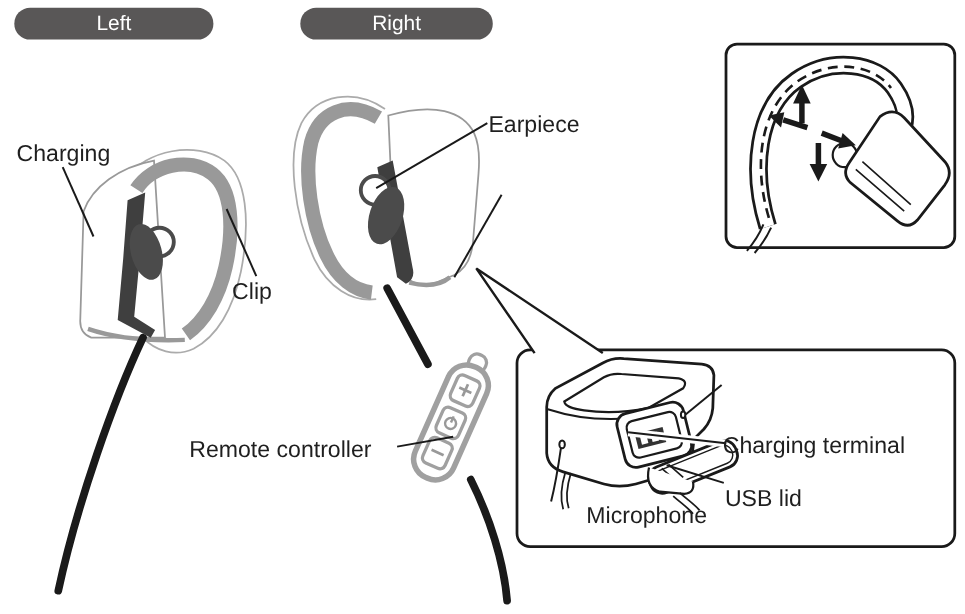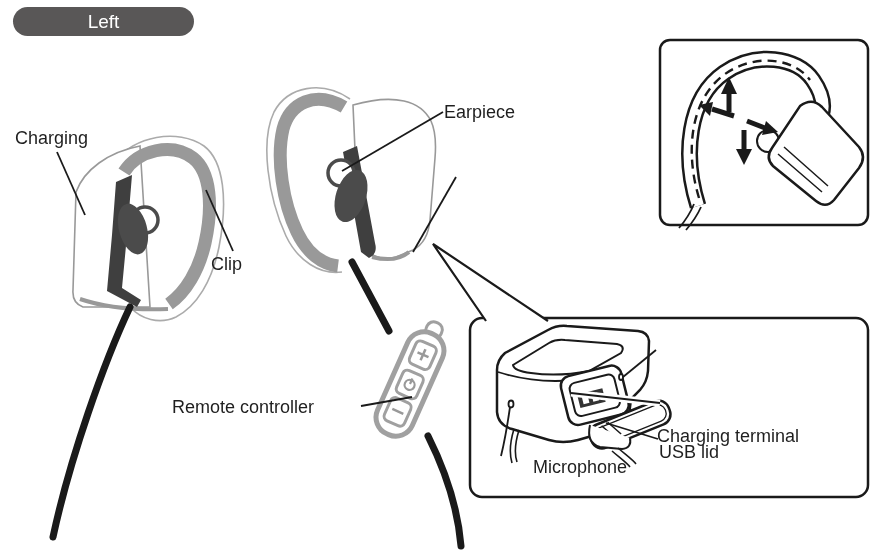--- a/index.html
+++ b/index.html
@@ -3,28 +3,28 @@
 <meta charset="utf-8">
 <style>
   html,body{margin:0;padding:0;background:#fff;}
   .stage{position:relative;width:877px;height:558px;background:#ffffff;overflow:hidden;
          font-family:"Liberation Sans",sans-serif;color:#1f1f1f;padding-left:23px;}
   .stage svg{position:absolute;left:0;top:0;}
   .badge{position:absolute;height:29px;line-height:29px;border-radius:15px;
          background:#595757;color:#ffffff;text-align:center;font-size:19px;}
   .badge.left{left:13px;top:7px;width:181px;}
   .badge.right{left:273px;top:7px;width:175px;}
-  .lbl{position:absolute;font-size:18px;white-space:nowrap;color:#1f1f1f;}
+  .lbl{position:absolute;font-size:21px;white-space:nowrap;color:#1f1f1f;}
   .lbl.earphone{left:15px;top:128px;}
   .lbl.clip{left:211px;top:254px;}
   .lbl.earpiece{left:444px;top:102px;}
   .lbl.led-illumination{left:443px;top:156px;}
   .lbl.remote-controller{left:172px;top:397px;}
   .lbl.led-indicator-light{left:657px;top:338px;}
-  .lbl.charging-terminal{left:657px;top:394px;margin-top:32px;}
+  .lbl.charging-terminal{left:657px;top:394px;}
   .lbl.usb-lid{left:659px;top:430px;margin-top:12px;}
   .lbl.microphone{left:485px;top:457px;margin-left:48px;}
 </style>
 </head>
 <body>
 
 <div class="stage">
 
   <svg width="877" height="558" viewBox="0 0 877 558">
 
@@ -136,20 +136,21 @@
     <g stroke="#1a1a1a" stroke-width="1.8">
       <line x1="57" y1="152" x2="85" y2="215"></line>
       <line x1="233" y1="251" x2="206" y2="190"></line>
       <line x1="443" y1="112" x2="342" y2="171"></line>
       <line x1="456" y1="177" x2="413" y2="252"></line>
       <line x1="361" y1="406" x2="412" y2="397"></line>
     </g>
   </svg>
 
   <div class="badge left">Left</div>
+  <div class="badge right">Right</div>
 
   <div class="lbl earphone">Charging</div>
   <div class="lbl clip">Clip</div>
   <div class="lbl earpiece">Earpiece</div>
   <div class="lbl remote-controller">Remote controller</div>
   <div class="lbl charging-terminal">Charging terminal</div>
   <div class="lbl usb-lid">USB lid</div>
   <div class="lbl microphone">Microphone</div>
 </div>
 

